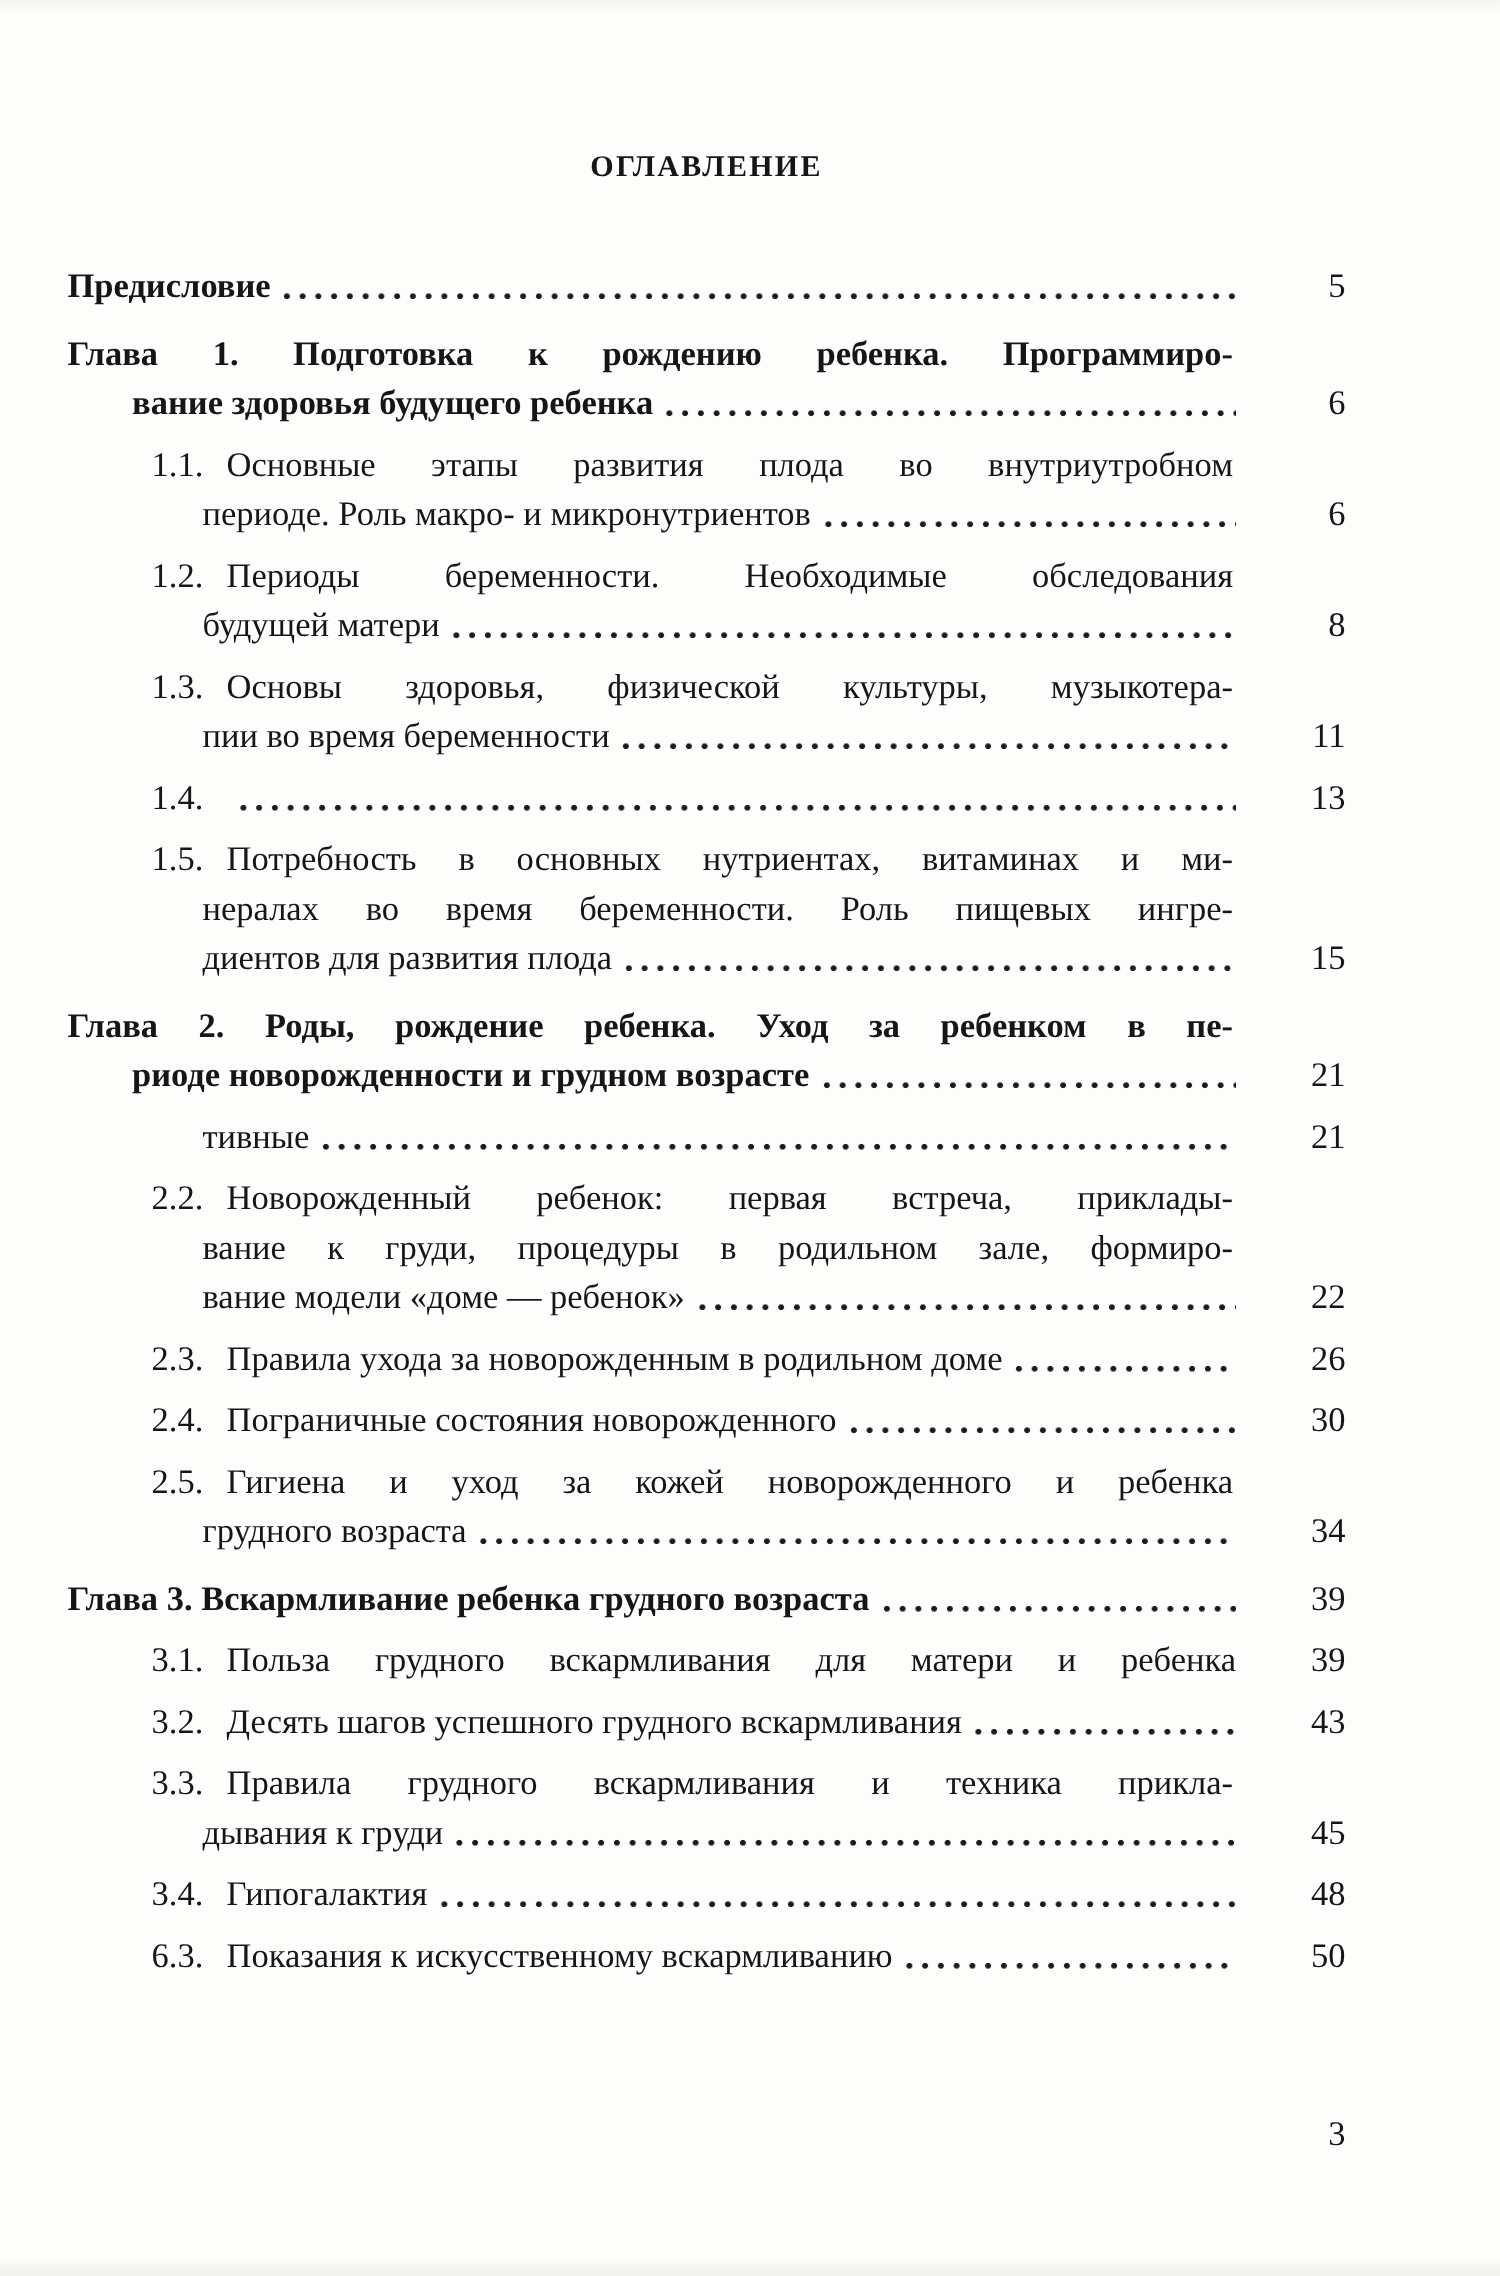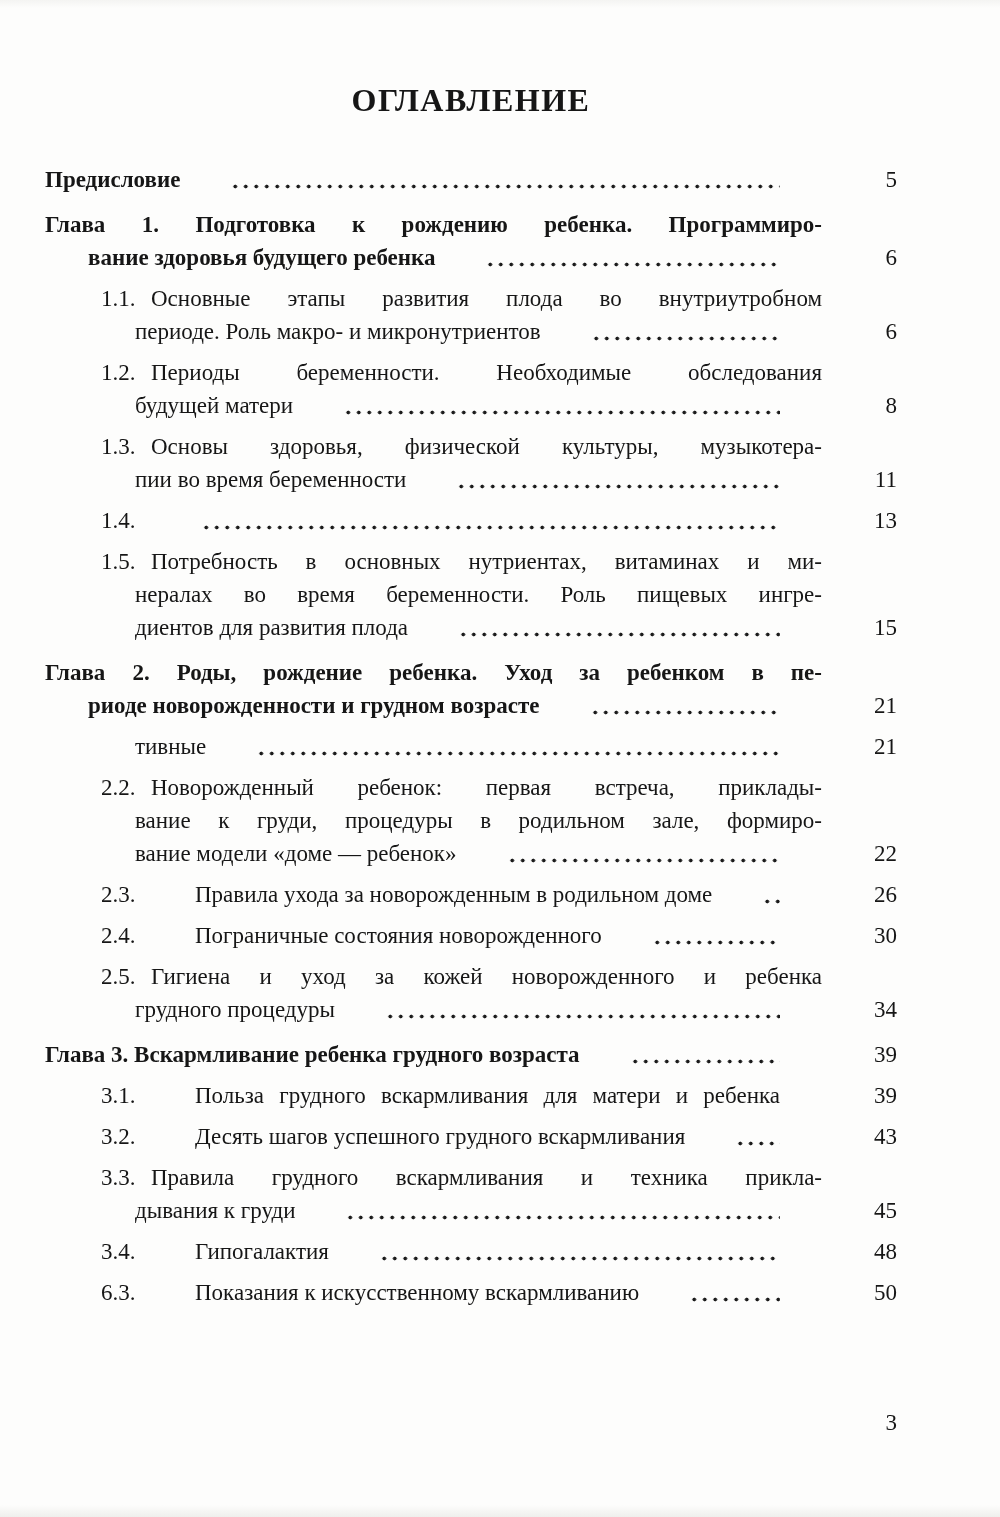--- a/index.html
+++ b/index.html
@@ -17,25 +17,25 @@
     position: absolute; top: 0; left: 0; right: 0; height: 8px;
     background: linear-gradient(#f4f4f2, rgba(253,253,252,0));
     pointer-events: none;
   }
   .edge-bottom {
     position: absolute; bottom: 0; left: 0; right: 0; height: 12px;
     background: linear-gradient(rgba(253,253,252,0), #efefec);
     pointer-events: none;
   }
   .title {
-    margin: 16px;
-    padding-top: 65px;
+    margin: 0;
+    padding-top: 92px;
     height: 38px;
     line-height: 38px;
-    font-size: 32px;
+    font-size: 20px;
     font-weight: bold;
     letter-spacing: 1.5px;
     text-align: center;
     width: 852px;
     margin-left: 45px;
   }
   .toc {
     width: 852px;
     margin-left: 45px;
     margin-top: 44px;
@@ -46,21 +46,21 @@
   .line {
     font-size: 23px;
     line-height: 33px;
   }
   
   .line:not(.last) {
     text-align: justify;
     text-align-last: justify;
     margin-right: 75px;
   }
-  .line.last { display: flex; align-items: flex-end; gap: 44px; }
+  .line.last { display: flex; align-items: flex-end; }
   .chapter .line.first { margin-left: 0; }
   .chapter .line.cont  { margin-left: 43px; }
   .section .line.first { margin-left: 56px; }
   .section .line.cont  { margin-left: 90px; }
   .num { display: inline-block; width: 50px; }
   .line.last .txt { white-space: nowrap; }
   .line.last .txt.fill {
     flex: 1 1 auto;
     white-space: normal;
     text-align: justify;
@@ -191,21 +191,21 @@
         <div class="line first last">
           <span class="num">2.4.</span>
           <span class="txt">Пограничные состояния новорожденного</span>
           <span class="leader"></span>
           <span class="pg">30</span>
         </div>
       </div>
       <div class="entry section">
         <div class="line first"><span class="num">2.5.</span><span class="txt">Гигиена и уход за кожей новорожденного и ребенка</span></div>
         <div class="line cont last">
-          <span class="txt">грудного процедуры</span>
+          <span class="txt">грудного возраста</span>
           <span class="leader"></span>
           <span class="pg">34</span>
         </div>
       </div>
       <div class="entry chapter">
         <div class="line first last">
           <span class="txt">Глава 3. Вскармливание ребенка грудного возраста</span>
           <span class="leader"></span>
           <span class="pg">39</span>
         </div>

